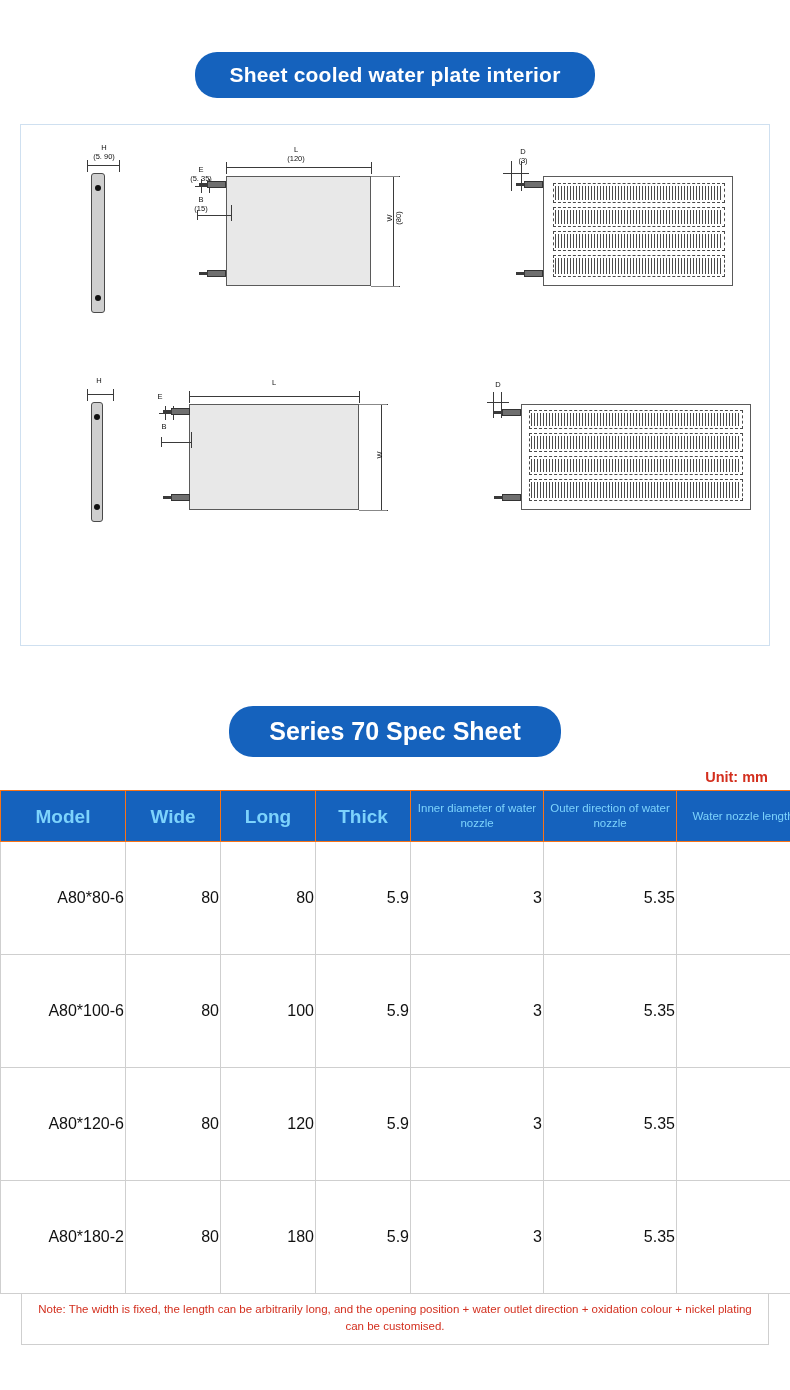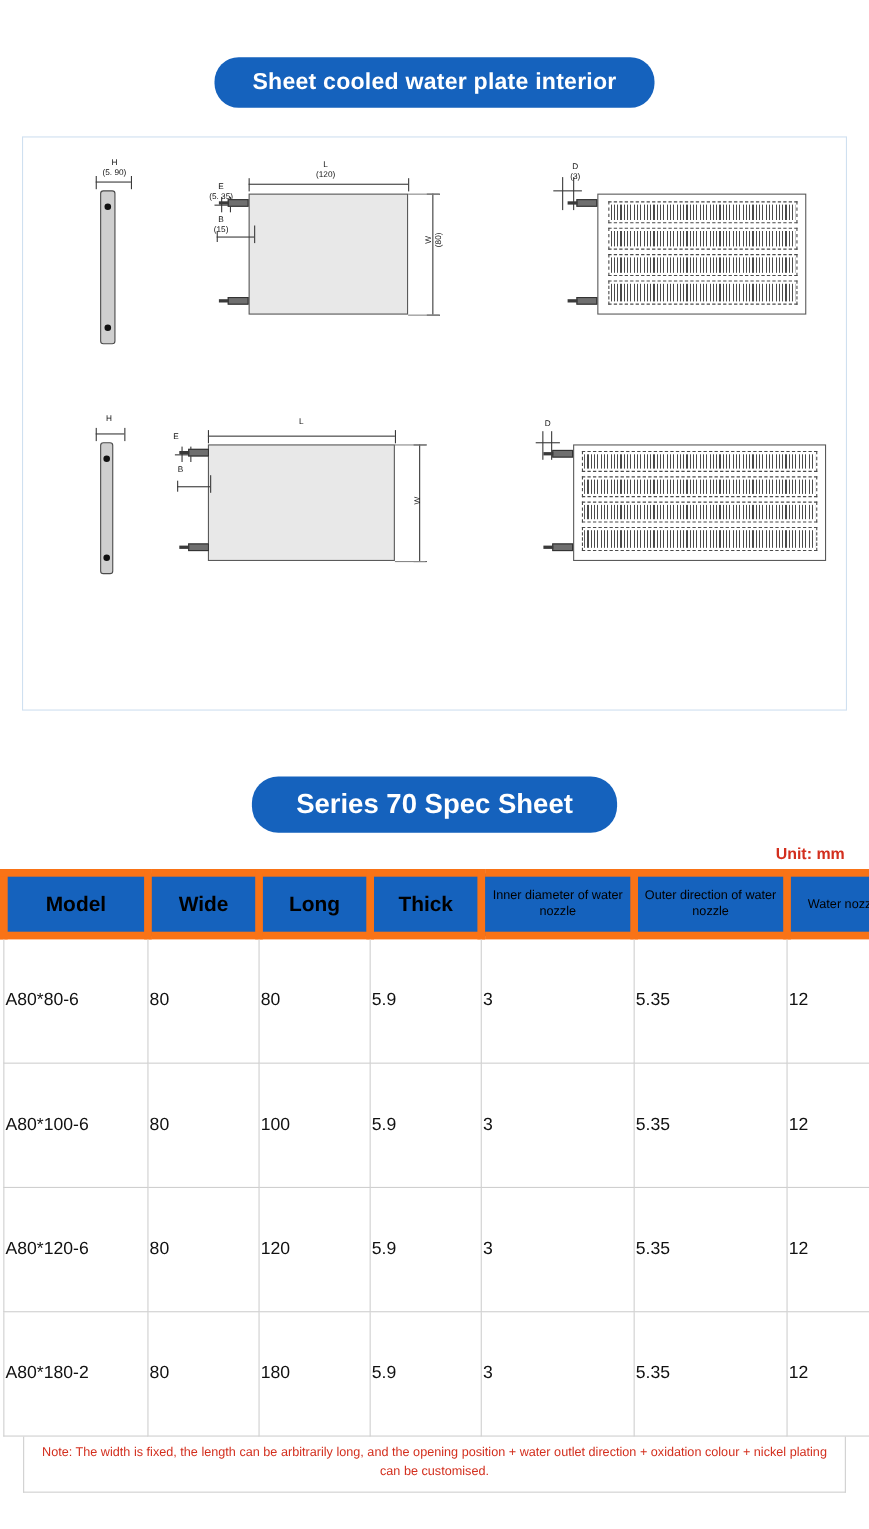--- a/index.html
+++ b/index.html
@@ -142,32 +142,32 @@
     margin: 12px 22px 5px 0;
   }
   table.spec {
     border-collapse: collapse;
     width: 748px;
     margin: 0 auto;
     table-layout: fixed;
   }
   table.spec th {
     background: #1562bd;
-    color: #000000;
-    border: 7px solid #f97316;
+    color: #7dd3fc;
+    border: 1px solid #f97316;
     font-weight: bold;
     height: 46px;
     padding: 2px 4px;
     line-height: 15px;
   }
   table.spec th.big { font-size: 19px; }
   table.spec th.small { font-size: 11.5px; font-weight: normal; }
   table.spec td {
     border: 1px solid #cfcfcf;
-    text-align: left;
+    text-align: right;
     height: 110px;
     font-size: 16px;
     color: #111;
   }
   .footnote {
     width: 748px;
     margin: 0 auto;
     border: 1px solid #cfcfcf;
     border-top: none;
     color: #d32f1e;

